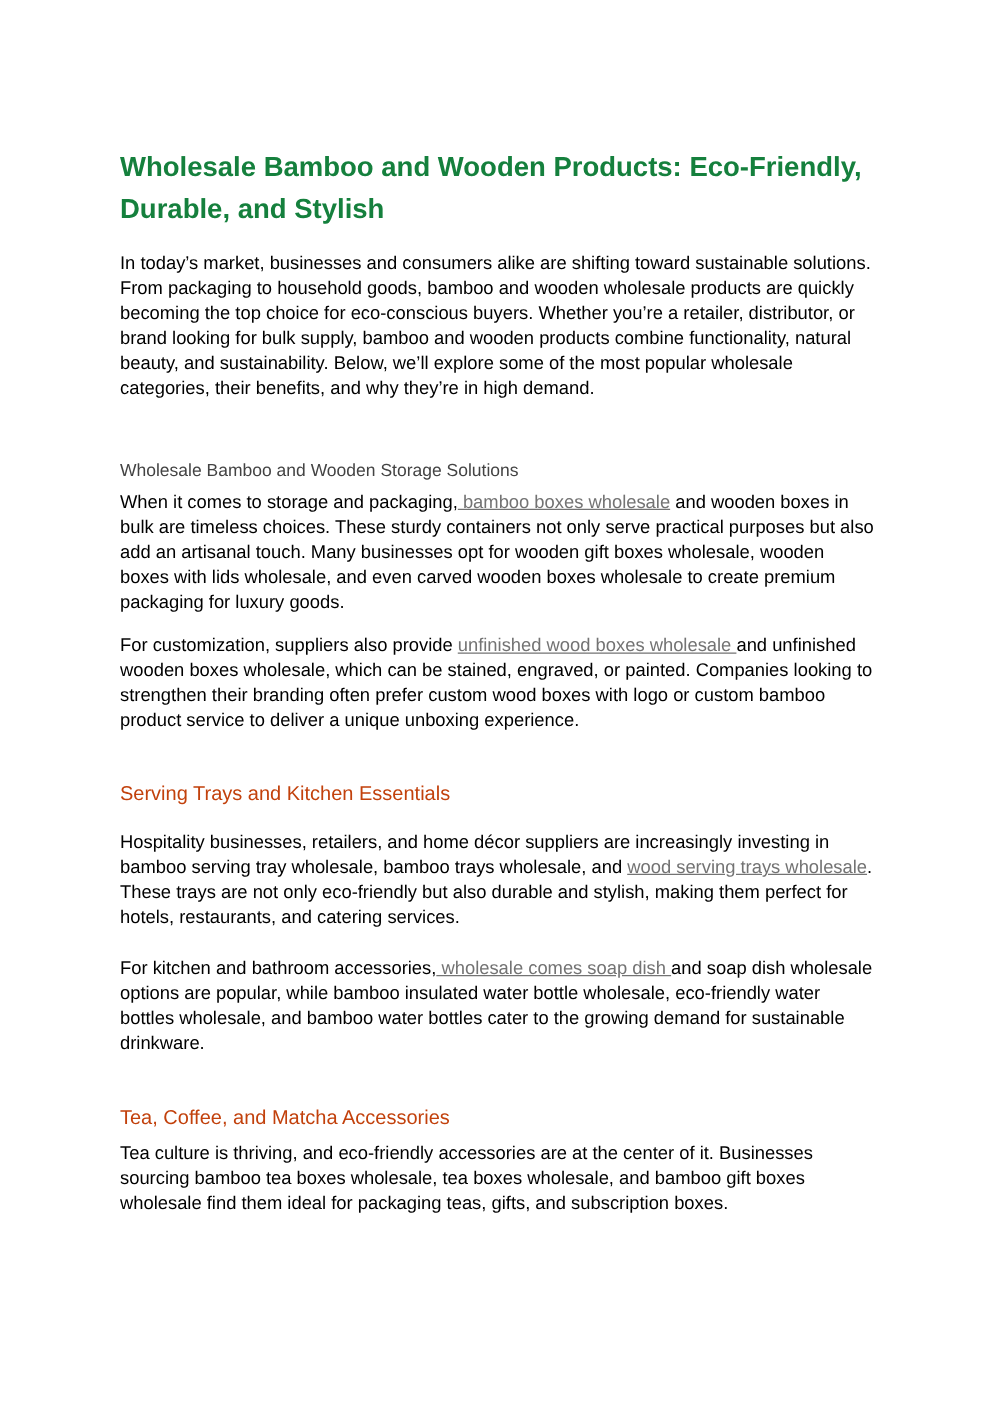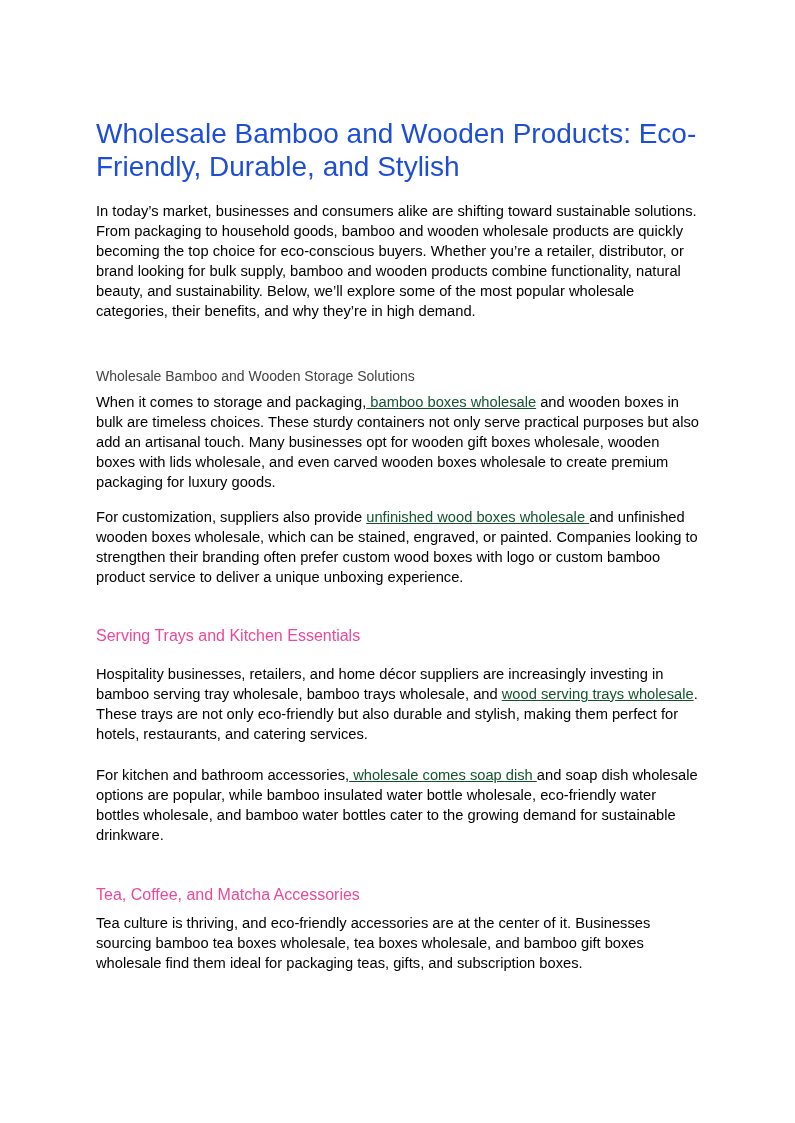--- a/index.html
+++ b/index.html
@@ -17,55 +17,55 @@
     color: #000000;
   }
   .content {
     position: absolute;
     left: 96px;
     top: 0;
     width: 604px;
   }
   .doc-title {
     margin: 117px 0 0 0;
-    font-size: 28px;
+    font-size: 22px;
     line-height: 33px;
-    font-weight: 400;
-    color: #1d4ed8;
+    font-weight: 700;
+    color: #15803d;
   }
   .h2 {
     margin: 42px 0 0 0;
     font-size: 14px;
     line-height: 26px;
     font-weight: 400;
     color: #434343;
   }
   .h3 {
     font-size: 16px;
     line-height: 21px;
     font-weight: 400;
-    color: #ec4899;
+    color: #c2410c;
     margin: 0;
   }
   .h3-trays { margin-top: 38px; }
   .h3-tea   { margin-top: 39px; }
   .body-p {
     margin: 0;
     font-size: 14.7px;
     line-height: 20px;
     color: #000000;
   }
   .p-intro    { margin-top: 18px; }
   .p-storage1 { margin-top: 3px; }
   .p-storage2 { margin-top: 15px; }
   .p-trays1   { margin-top: 18px; }
   .p-trays2   { margin-top: 21px; }
   .p-tea      { margin-top: 8px; }
   .doc-link {
-    color: #14532d;
+    color: #737373;
     text-decoration: underline;
     cursor: pointer;
   }
 </style>
 </head>
 <body>
 
 <div class="page">
   <div class="content">
 

